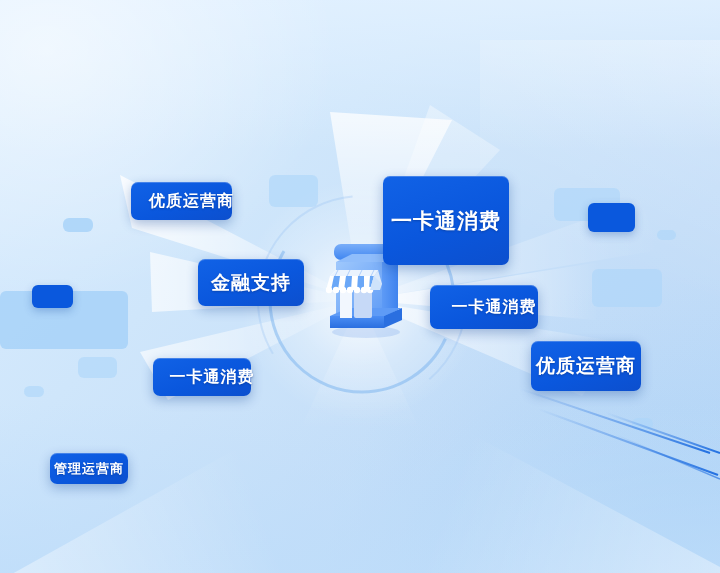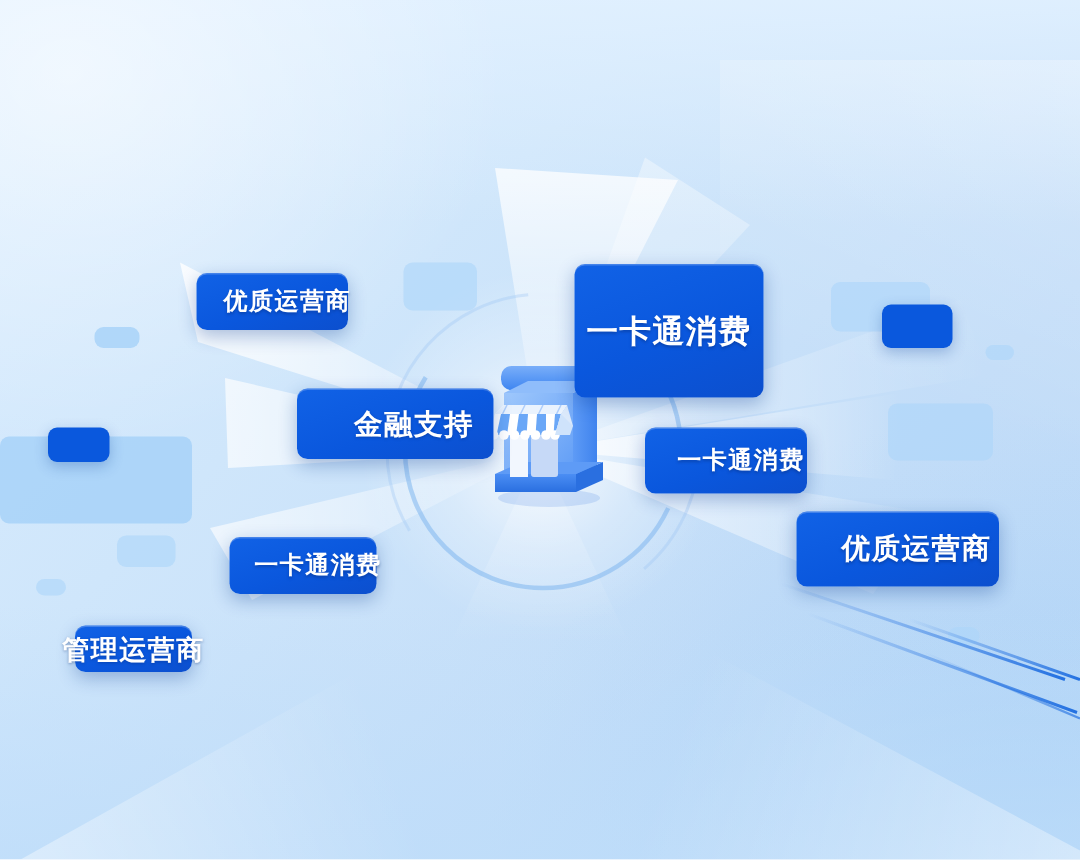--- a/index.html
+++ b/index.html
@@ -53,23 +53,23 @@
     position:absolute;
     background:linear-gradient(160deg,#1162e6 0%,#0a57dd 55%,#0c4fce 100%);
     color:#fff;border-radius:7px;
     display:flex;align-items:center;justify-content:center;
     letter-spacing:1px;font-weight:700;
     box-shadow:0 4px 12px rgba(14,63,150,.33), inset 0 1px 0 rgba(255,255,255,.22);
     text-shadow:0 1px 2px rgba(8,40,110,.40);
     white-space:nowrap;
   }
   .chip.big   {font-size:21px;}
-  .chip.mid   {font-size:19px;padding-left:25px;}
+  .chip.mid   {font-size:19px;}
   .chip.small {font-size:16px;padding-left:20px;}
-  .chip.tiny  {font-size:18px;}
+  .chip.tiny  {font-size:13px;margin-top:36px;}
 
   
   #centre-icon{position:absolute;left:312px;top:240px;width:104px;height:100px;}
   #centre-title{
     position:absolute;left:300px;top:336px;width:130px;text-align:center;
     font-size:28px;font-weight:700;color:#1668e4;letter-spacing:3px;
     text-shadow:0 2px 5px rgba(255,255,255,.85);
   }
 </style>
 </head>

